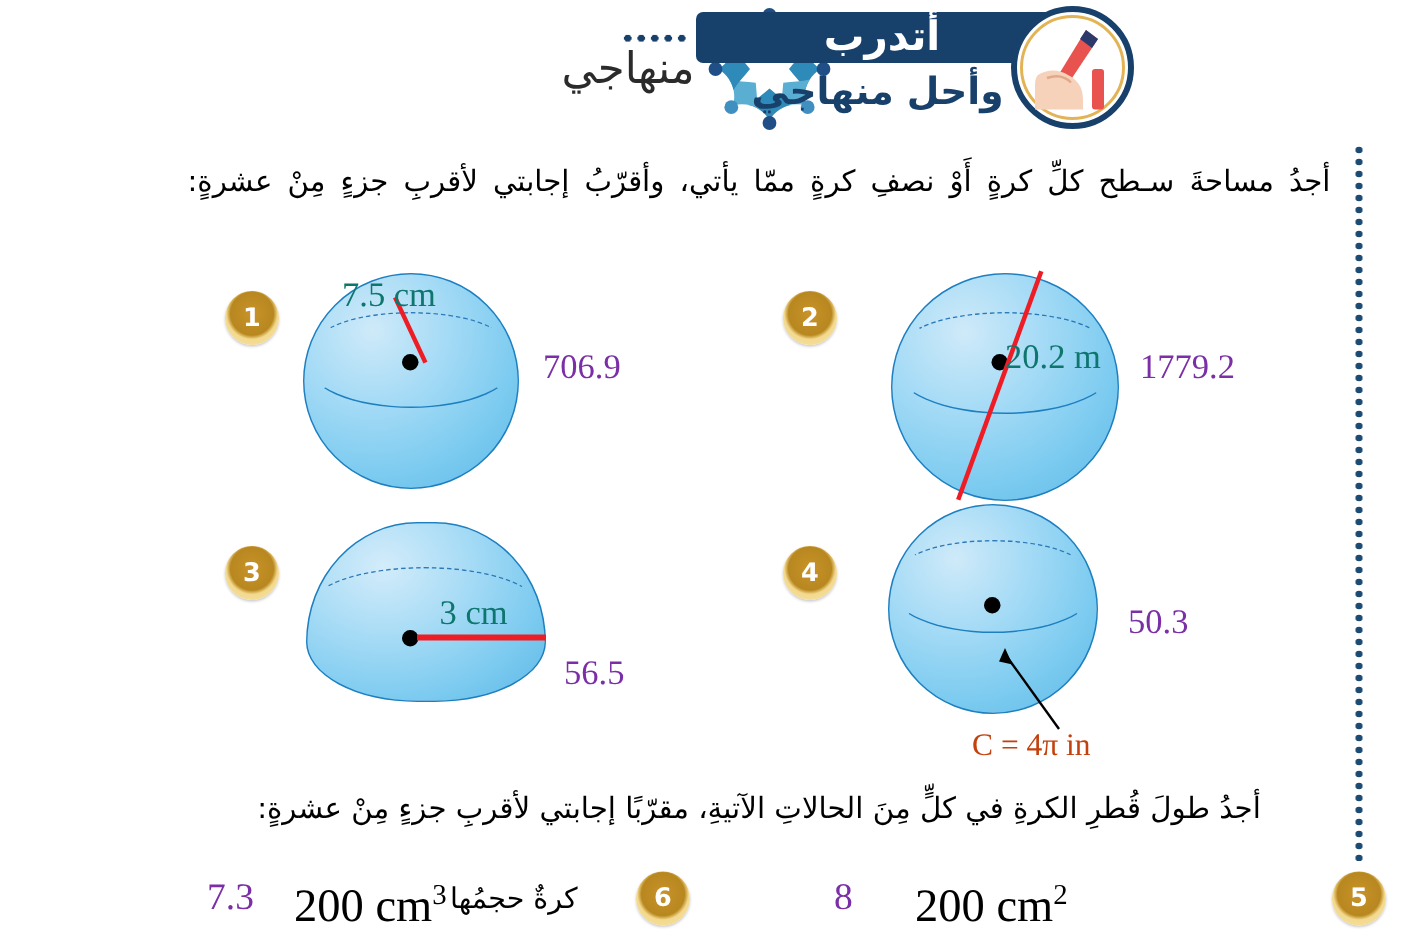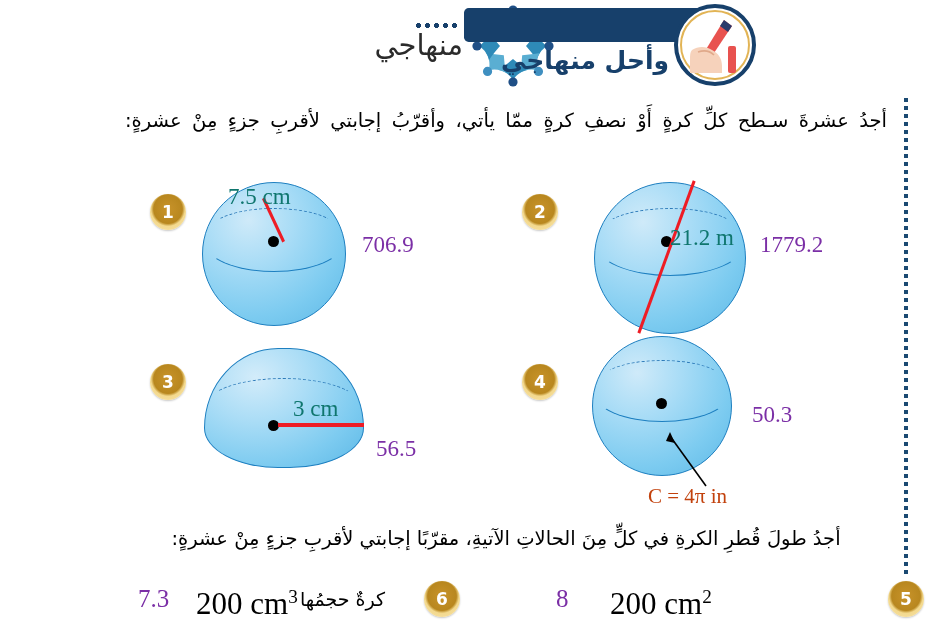--- a/index.html
+++ b/index.html
@@ -304,59 +304,60 @@
           </g>
         </g>
       </svg>
     </div>
     <div id="brand-word">منهاجي</div>
   </div>
 
   <div id="practice-banner">
     <div id="banner-dots"></div>
     <div id="banner-ribbon"></div>
+    <div id="banner-title-1">أتدرب</div>
     <div id="banner-title-2">وأحل منهاجي</div>
     <div id="banner-seal"></div>
     <div id="banner-seal-ring"></div>
     <div id="banner-seal-icon">
       <svg viewBox="0 0 62 58" width="62" height="58" aria-hidden="true">
         <path d="M40,4 L48,10 L28,40 L20,44 L21,35 Z" fill="#e8524f"></path>
         <path d="M40,4 L48,10 L44,16 L36,10 Z" fill="#2b3a6b"></path>
         <path d="M21,35 L20,44 L28,40 Z" fill="#f6d6bf"></path>
         <path d="M8,34 C14,30 22,30 28,34 C34,37 38,42 38,50 L38,57 L6,57 L6,44 C6,39 6,36 8,34 Z" fill="#f6d2bb"></path>
         <path d="M14,36 C20,34 26,35 30,39" fill="none" stroke="#e0a98a" stroke-width="1.6"></path>
         <rect x="44" y="30" width="8" height="27" rx="2" fill="#e8524f"></rect>
       </svg>
     </div>
   </div>
 </div>
 
 <div id="side-rule"></div>
 
-<div id="prompt-1" class="prompt">أجدُ عشرةَ سـطح كلِّ كرةٍ أَوْ نصفِ كرةٍ ممّا يأتي، وأقرّبُ إجابتي لأقربِ جزءٍ مِنْ عشرةٍ:</div>
+<div id="prompt-1" class="prompt">أجدُ مساحةَ سـطح كلِّ كرةٍ أَوْ نصفِ كرةٍ ممّا يأتي، وأقرّبُ إجابتي لأقربِ جزءٍ مِنْ عشرةٍ:</div>
 
 <div class="figure-slot">
   <div class="badge" style="left:150px; top:194px;">1</div>
   <div class="sphere" style="left:202px; top:182px; width:144px; height:144px;"></div>
   <div class="equator-back" style="left:210px; top:208px; width:128px; height:44px;"></div>
   <div class="equator-front" style="left:203px; top:210px; width:142px; height:62px;"></div>
   <div class="center-dot" style="left:268px; top:236px;"></div>
   <div class="measure-line" style="left:272px; top:196px; width:3px; height:48px; transform: rotate(-25deg);"></div>
   <div class="dim-label" style="left:228px; top:184px;">7.5 cm</div>
   <div class="answer" style="left:362px; top:232px;">706.9</div>
 </div>
 
 <div class="figure-slot">
   <div class="badge" style="left:522px; top:194px;">2</div>
   <div class="sphere" style="left:594px; top:182px; width:152px; height:152px;"></div>
   <div class="equator-back" style="left:602px; top:208px; width:136px; height:46px;"></div>
   <div class="equator-front" style="left:595px; top:210px; width:150px; height:66px;"></div>
   <div class="center-dot" style="left:661px; top:236px;"></div>
   <div class="measure-line" style="left:665px; top:176px; width:3px; height:162px; transform: rotate(20deg);"></div>
-  <div class="dim-label" style="left:670px; top:225px;">21.2 m</div>
+  <div class="dim-label" style="left:670px; top:225px;">20.2 m</div>
   <div class="answer" style="left:760px; top:232px;">1779.2</div>
 </div>
 
 <div class="figure-slot">
   <div class="badge" style="left:150px; top:364px;">3</div>
   <div class="dome" style="left:204px; top:348px; width:160px; height:120px;"></div>
   <div class="dome-back" style="left:205px; top:378px; width:156px; height:56px;"></div>
   <div class="center-dot" style="left:268px; top:420px;"></div>
   <div class="measure-line" style="left:278px; top:423px; width:86px; height:4px;"></div>
   <div class="dim-label" style="left:293px; top:396px;">3 cm</div>

